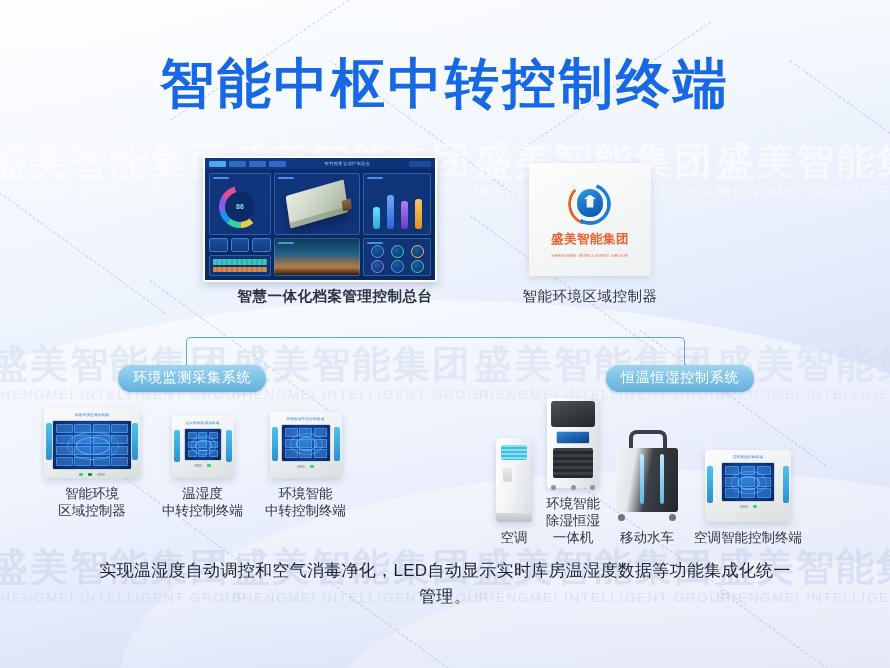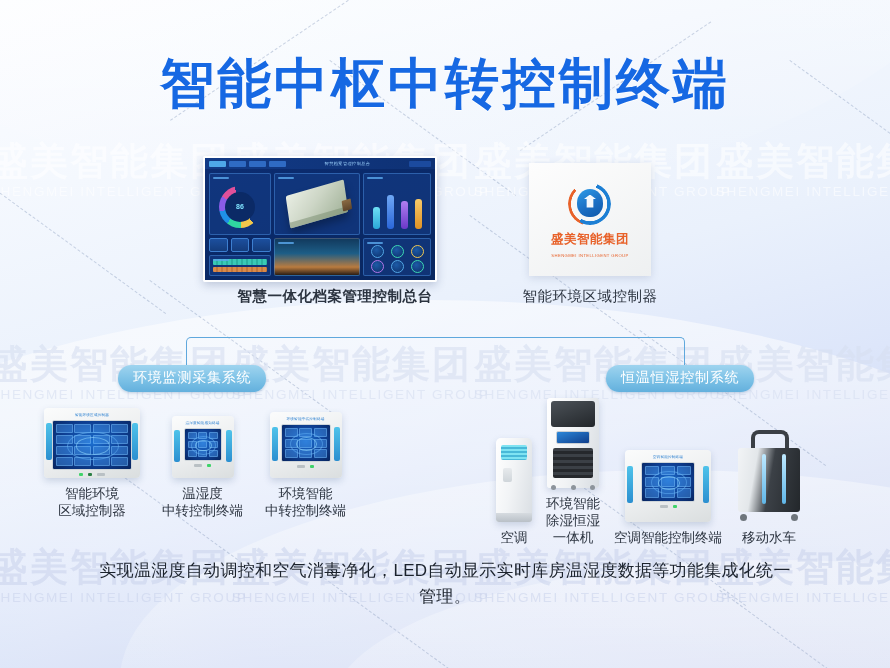--- a/index.html
+++ b/index.html
@@ -579,57 +579,57 @@
           </span>
       </div>
     </div>
     <div class="dev-label">环境智能
 除湿恒湿
 一体机</div>
   </div>
 
   <div class="dev">
     <div class="dev-img">
-      <div class="panel p4">
-        <span class="side l"></span>
-        <span class="side r"></span>
-        <span class="hdr">空调智能控制终端</span>
-        <div class="screen">
-          <div class="grid">
-            <i class="cell"></i>
-              <i class="cell"></i>
-              <i class="cell"></i>
-            <i class="cell"></i>
-              <i class="cell"></i>
-              <i class="cell"></i>
-            <i class="cell"></i>
-              <i class="cell"></i>
-              <i class="cell"></i>
-          </div>
-        </div>
-        <div class="foot">
-          <span class="knob"></span>
-          <span class="led"></span>
-        </div>
-      </div>
-    </div>
-    <div class="dev-label">空调智能控制终端</div>
-  </div>
-
-  <div class="dev">
-    <div class="dev-img">
       <div class="cart">
         <span class="handle"></span>
         <span class="body"></span>
         <span class="uv"></span>
         <span class="uv2"></span>
         <span class="wheels">
             <i></i>
             <i></i>
           </span>
       </div>
     </div>
     <div class="dev-label">移动水车</div>
   </div>
 
+  <div class="dev">
+    <div class="dev-img">
+      <div class="panel p4">
+        <span class="side l"></span>
+        <span class="side r"></span>
+        <span class="hdr">空调智能控制终端</span>
+        <div class="screen">
+          <div class="grid">
+            <i class="cell"></i>
+              <i class="cell"></i>
+              <i class="cell"></i>
+            <i class="cell"></i>
+              <i class="cell"></i>
+              <i class="cell"></i>
+            <i class="cell"></i>
+              <i class="cell"></i>
+              <i class="cell"></i>
+          </div>
+        </div>
+        <div class="foot">
+          <span class="knob"></span>
+          <span class="led"></span>
+        </div>
+      </div>
+    </div>
+    <div class="dev-label">空调智能控制终端</div>
+  </div>
+
 </div>
 
 <div class="bottom-note">实现温湿度自动调控和空气消毒净化，LED自动显示实时库房温湿度数据等功能集成化统一管理。</div>
 
 </body></html>

